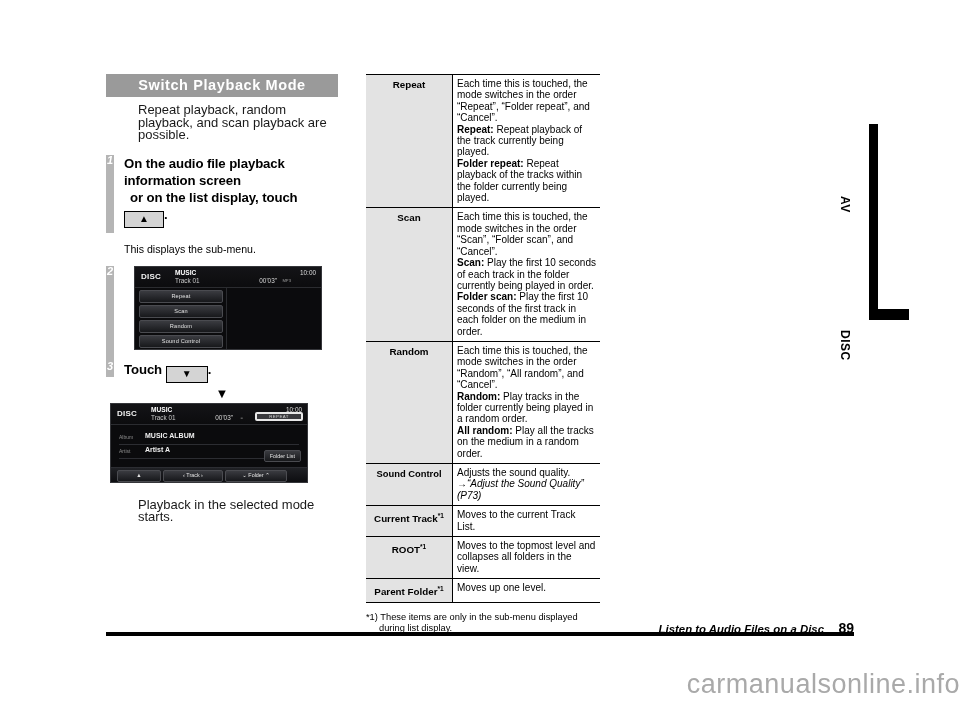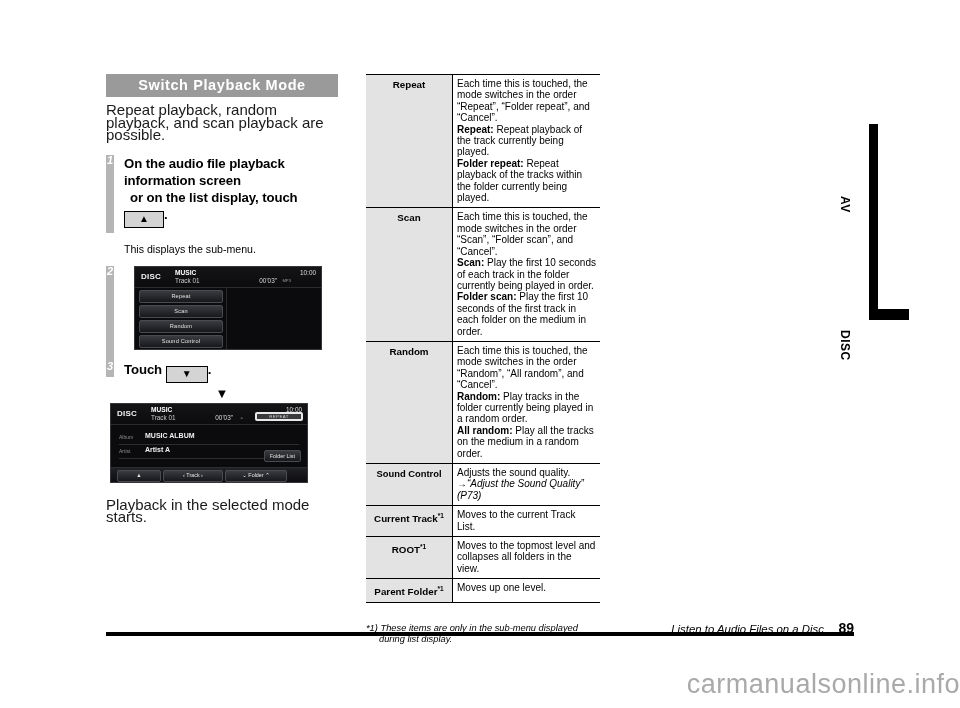--- a/index.html
+++ b/index.html
@@ -26,23 +26,24 @@
     color: #ffffff;
     font-size: 14.5px;
     font-weight: bold;
     text-align: center;
     letter-spacing: .6px;
     padding: 3px 0 4px 0;
     margin-bottom: 7px;
   }
 
   .body-text {
-    font-size: 15px;
+    font-size: 13px;
     line-height: 12.6px;
     color: #1a1a1a;
+    margin-left: 32px;
   }
 
   
   .step {
     position: relative;
     margin-top: 11px;
     padding-left: 18px;
   }
   .step-rule {
     position: absolute;
@@ -249,24 +250,23 @@
     font-weight: bold;
     border-right: 1px solid #000;
     font-size: 9.8px;
     padding-top: 4px;
   }
   table.submenu td.v { background: #ffffff; }
   .sup { font-size: 6.5px; vertical-align: super; }
   .b { font-weight: bold; }
   .ital { font-style: italic; }
   .footnote {
-    margin-top: 20px;
+    margin-top: 9px;
     font-size: 9.3px;
     line-height: 11.4px;
-    font-style: italic;
   }
   .footnote .ind { display:block; padding-left: 13px; }
 
   
   #tab-rule {
     position: absolute;
     left: 869px; top: 124px;
     width: 9px; height: 190px;
     background: #000;
   }
@@ -297,21 +297,21 @@
   #footer-rule {
     position: absolute;
     left: 106px; top: 632px;
     width: 748px; height: 4px;
     background: #000;
   }
   #footer-title {
     position: absolute;
     right: 136px; top: 623px;
     font-size: 11.4px;
-    font-weight: normal;
+    font-weight: bold;
     font-style: italic;
     white-space: nowrap;
   }
   #footer-page {
     position: absolute;
     right: 106px; top: 620px;
     font-size: 14px;
     font-weight: bold;
   }
   #watermark {

